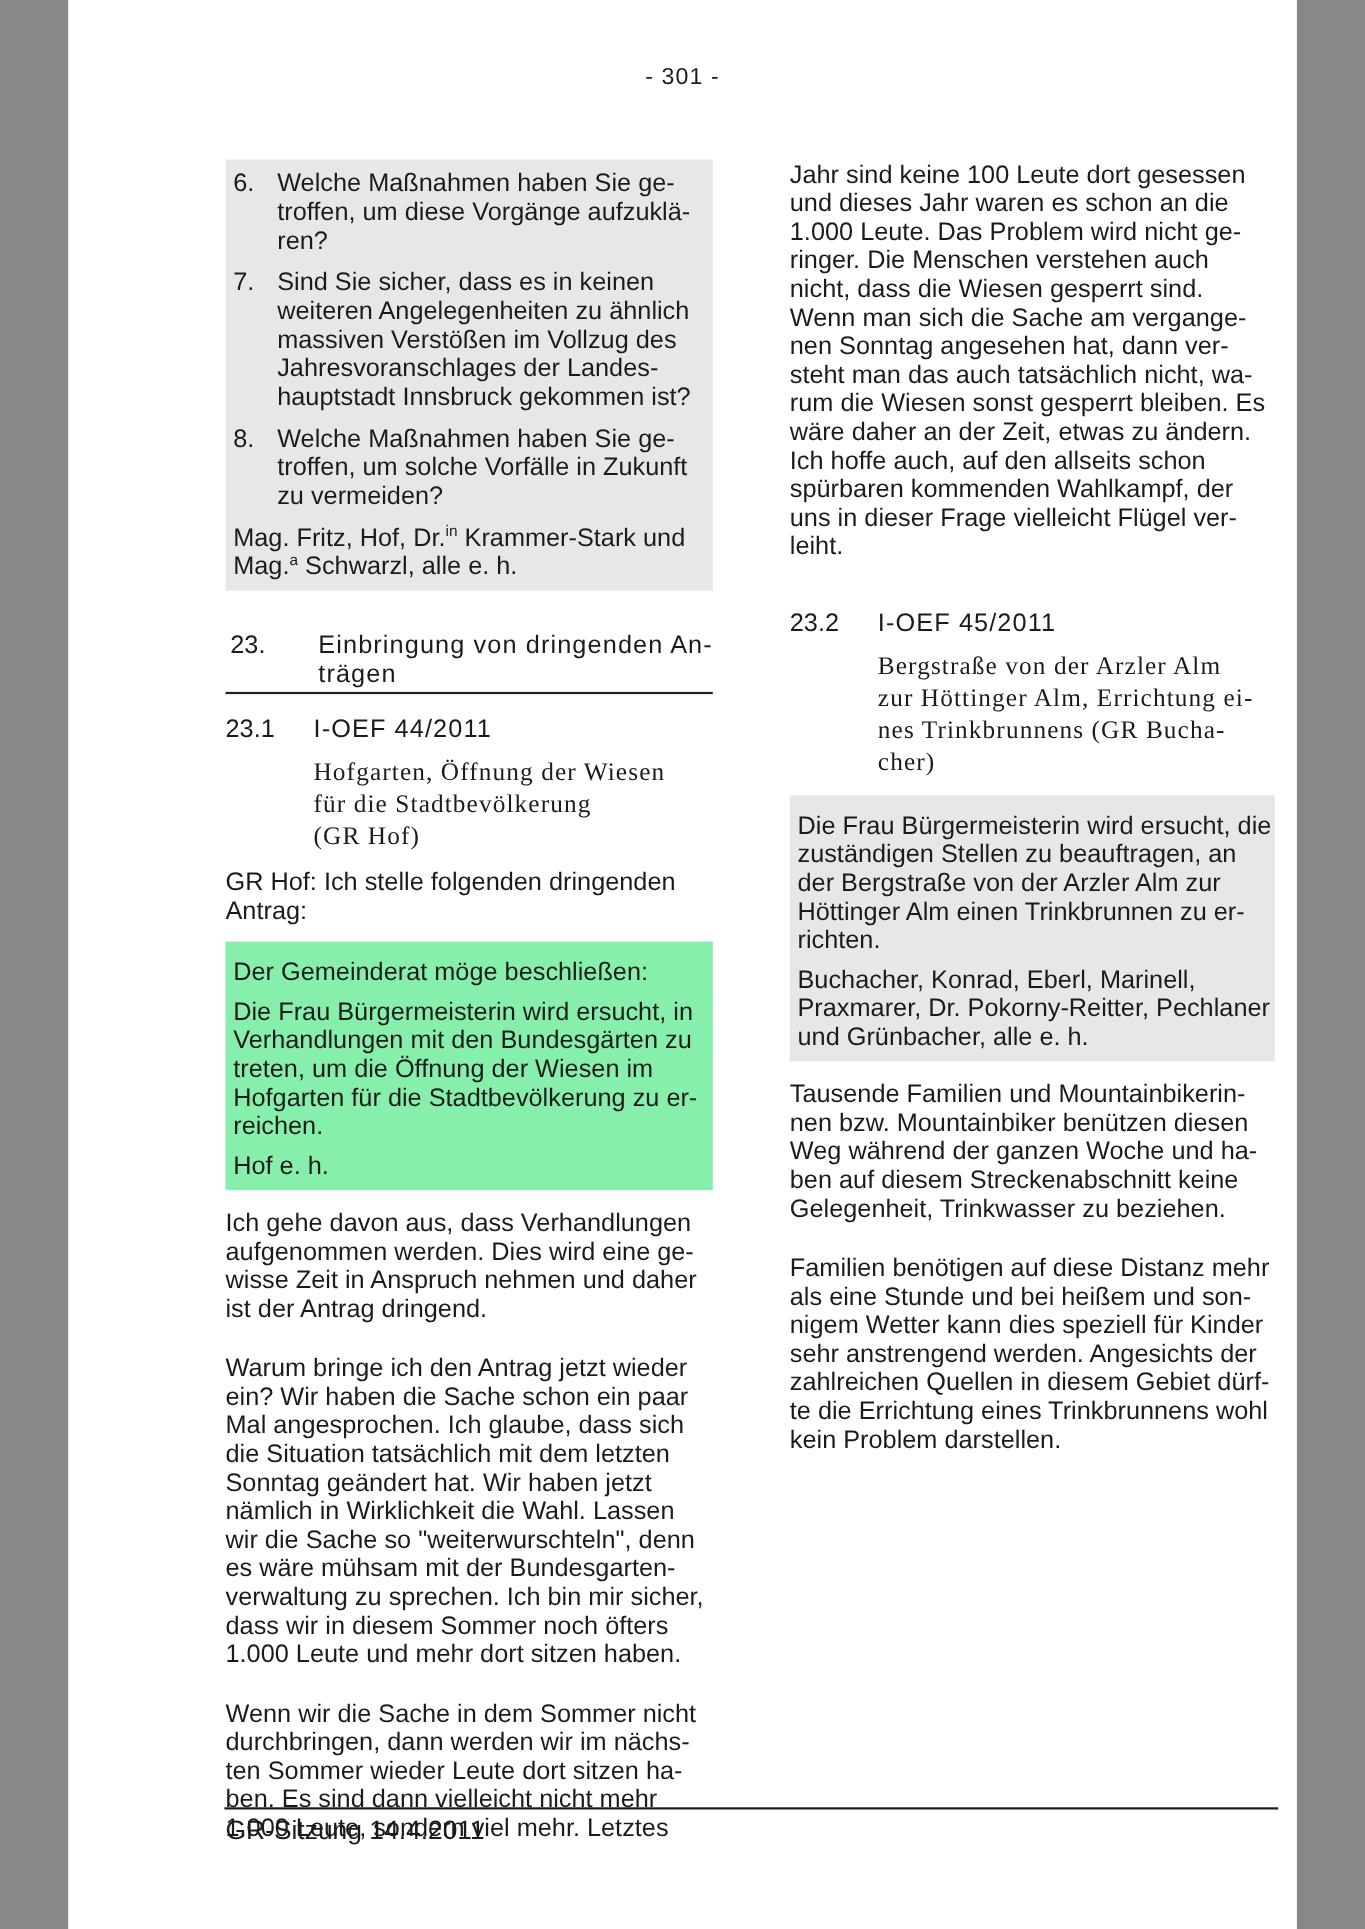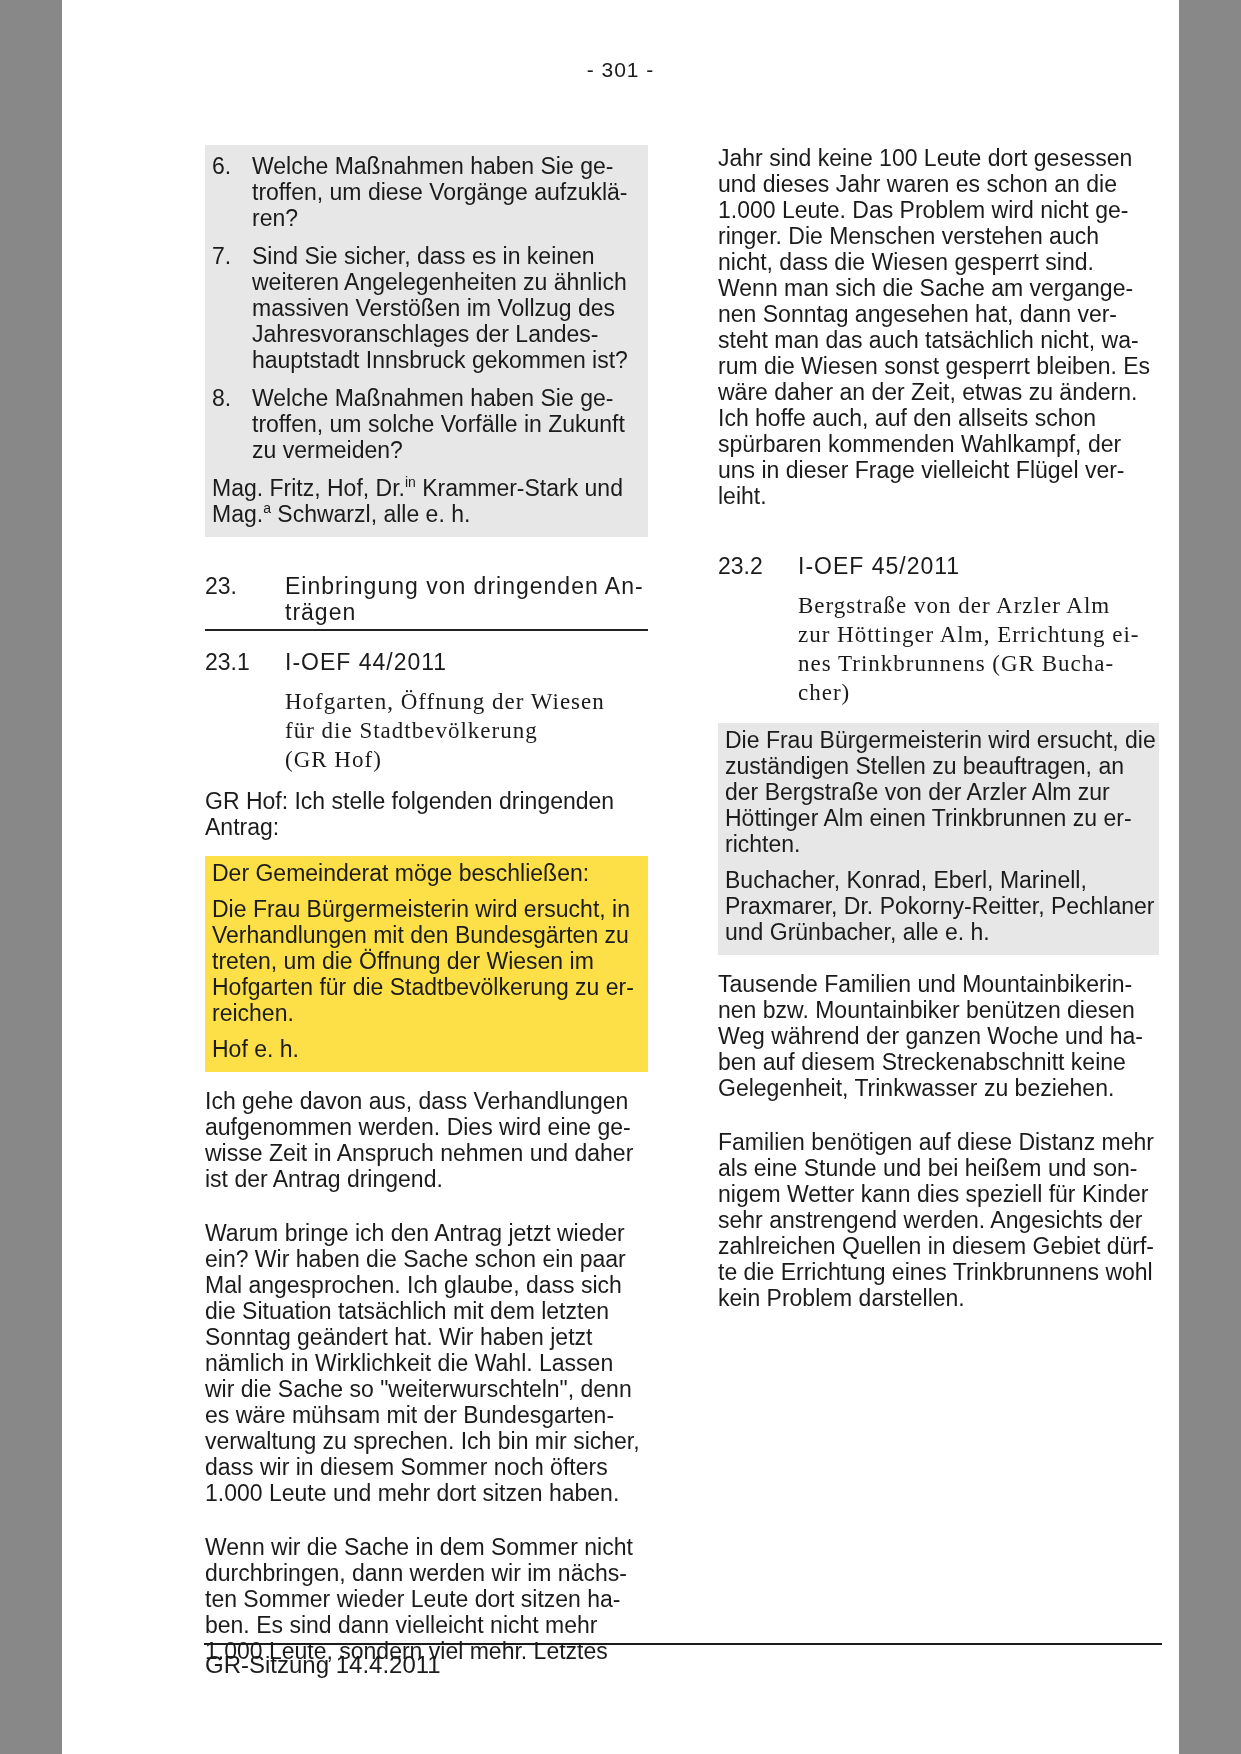--- a/index.html
+++ b/index.html
@@ -32,30 +32,30 @@
   .lines { white-space: pre; }
 
   
   .qbox { padding: 8px 6px 10px 7px; }
   .qitem { display: flex; margin-bottom: 12px; }
   .qnum { flex: none; width: 40px; }
   .qtext { flex: 1; }
   .sig { margin-top: 2px; }
   sup { font-size: 14px; line-height: 0; vertical-align: super; }
 
-  .section-head { display: flex; margin-top: 36px; }
+  .section-head { display: flex; margin-top: 36px; justify-content: flex-end; }
   .head-num { flex: none; width: 80px; }
   .spaced { letter-spacing: 1px; }
   .section-rule { border: 0; border-top: 2px solid #222; margin: 4px 0 0 0; }
 
   .code-row { display: flex; margin-top: 20px; }
   .code-row.first { margin-top: 18px; }
   .subtitle { margin: 12px 0 0 80px; line-height: 29px; font-family: Liberation Serif, serif; }
   .intro { margin-top: 14px; }
-  .motion-box { margin-top: 16px; padding: 4px 6px 10px 7px; }
+  .motion-box { margin-top: 16px; padding: 14px 6px 10px 7px; }
   .mpara + .mpara { margin-top: 10px; }
   .bpara { margin-top: 28px; }
   .bpara.gap { margin-top: 16px; }
 
   .footer-rule {
     position: absolute;
     left: 142px; top: 1643px;
     width: 958px;
     border: 0; border-top: 2px solid #1b1b1b;
     margin: 0;
@@ -110,21 +110,21 @@
       <div class="head-num">23.1</div>
       <div class="spaced">I-OEF 44/2011</div>
     </div>
     <div class="subtitle spaced lines">Hofgarten, Öffnung der Wiesen
 für die Stadtbevölkerung
 (GR Hof)</div>
 
     <div class="intro lines">GR Hof: Ich stelle folgenden dringenden
 Antrag:</div>
 
-    <div class="motion-box" style="background-color: #fde047;">
+    <div class="motion-box" style="background-color: #86efac;">
       <div class="mpara lines">Der Gemeinderat möge beschließen:</div>
       <div class="mpara lines">Die Frau Bürgermeisterin wird ersucht, in
 Verhandlungen mit den Bundesgärten zu
 treten, um die Öffnung der Wiesen im
 Hofgarten für die Stadtbevölkerung zu er-
 reichen.</div>
       <div class="mpara lines">Hof e. h.</div>
     </div>
 
     <div class="bpara gap lines">Ich gehe davon aus, dass Verhandlungen

